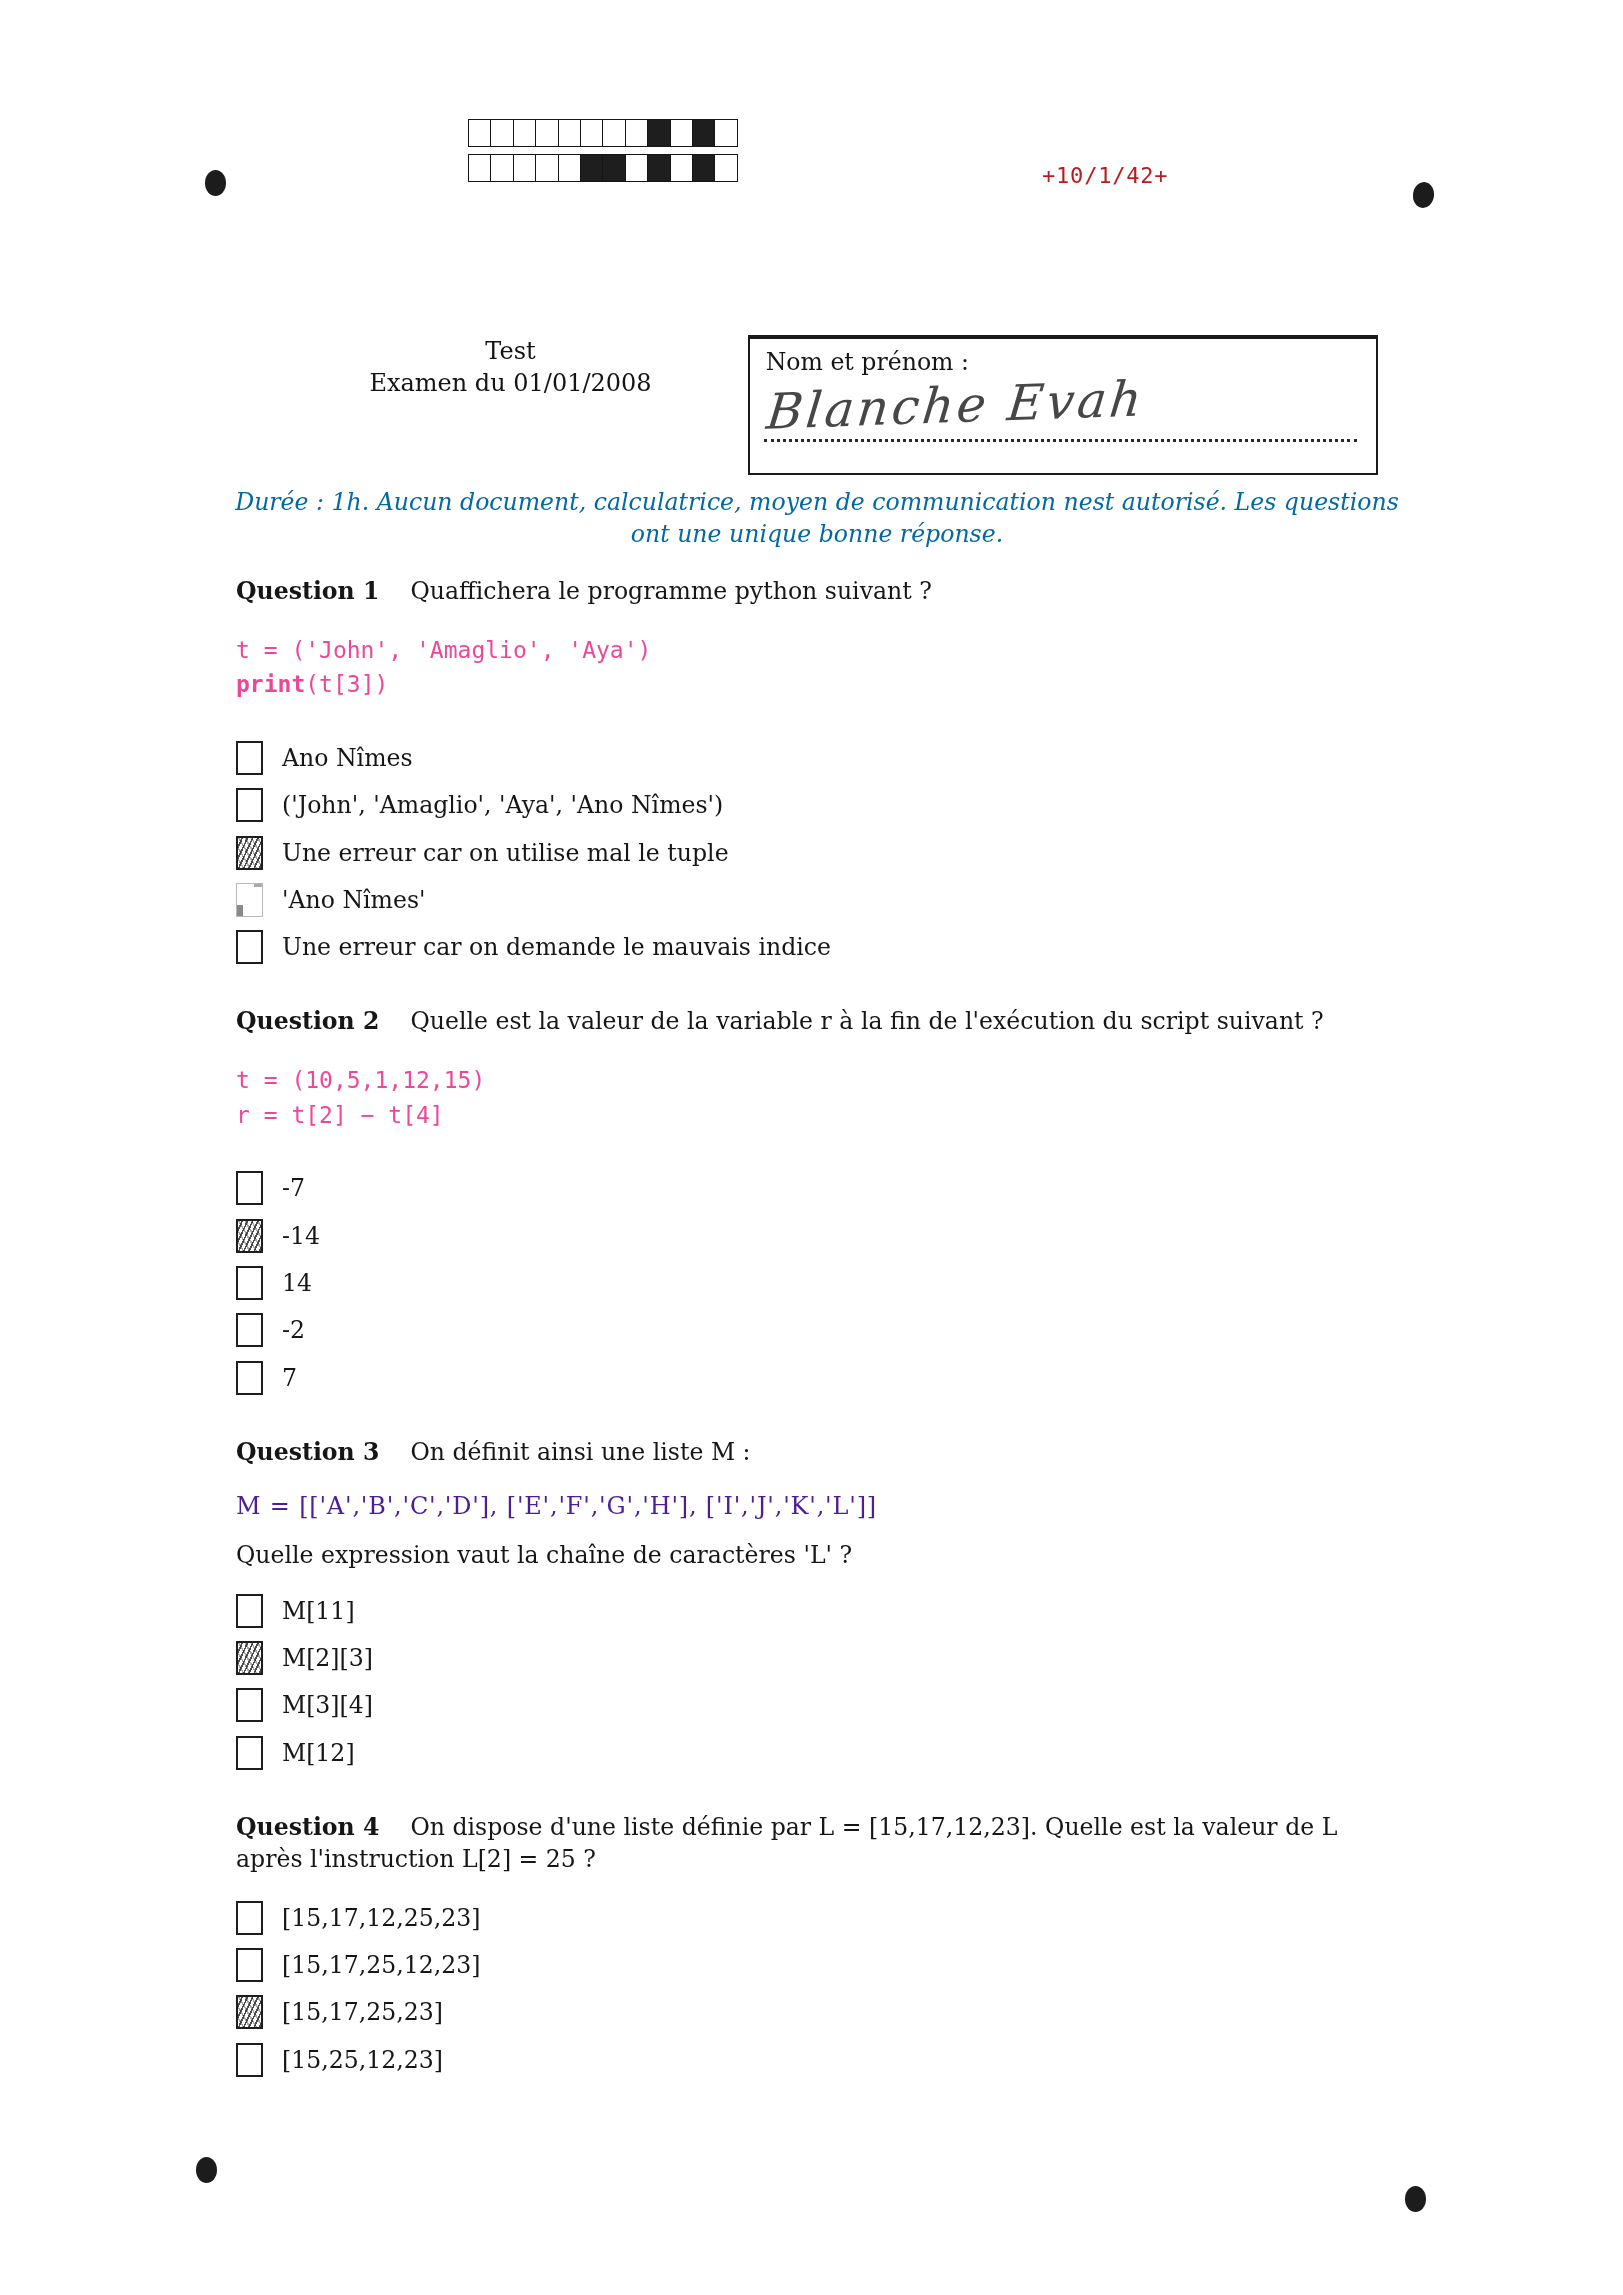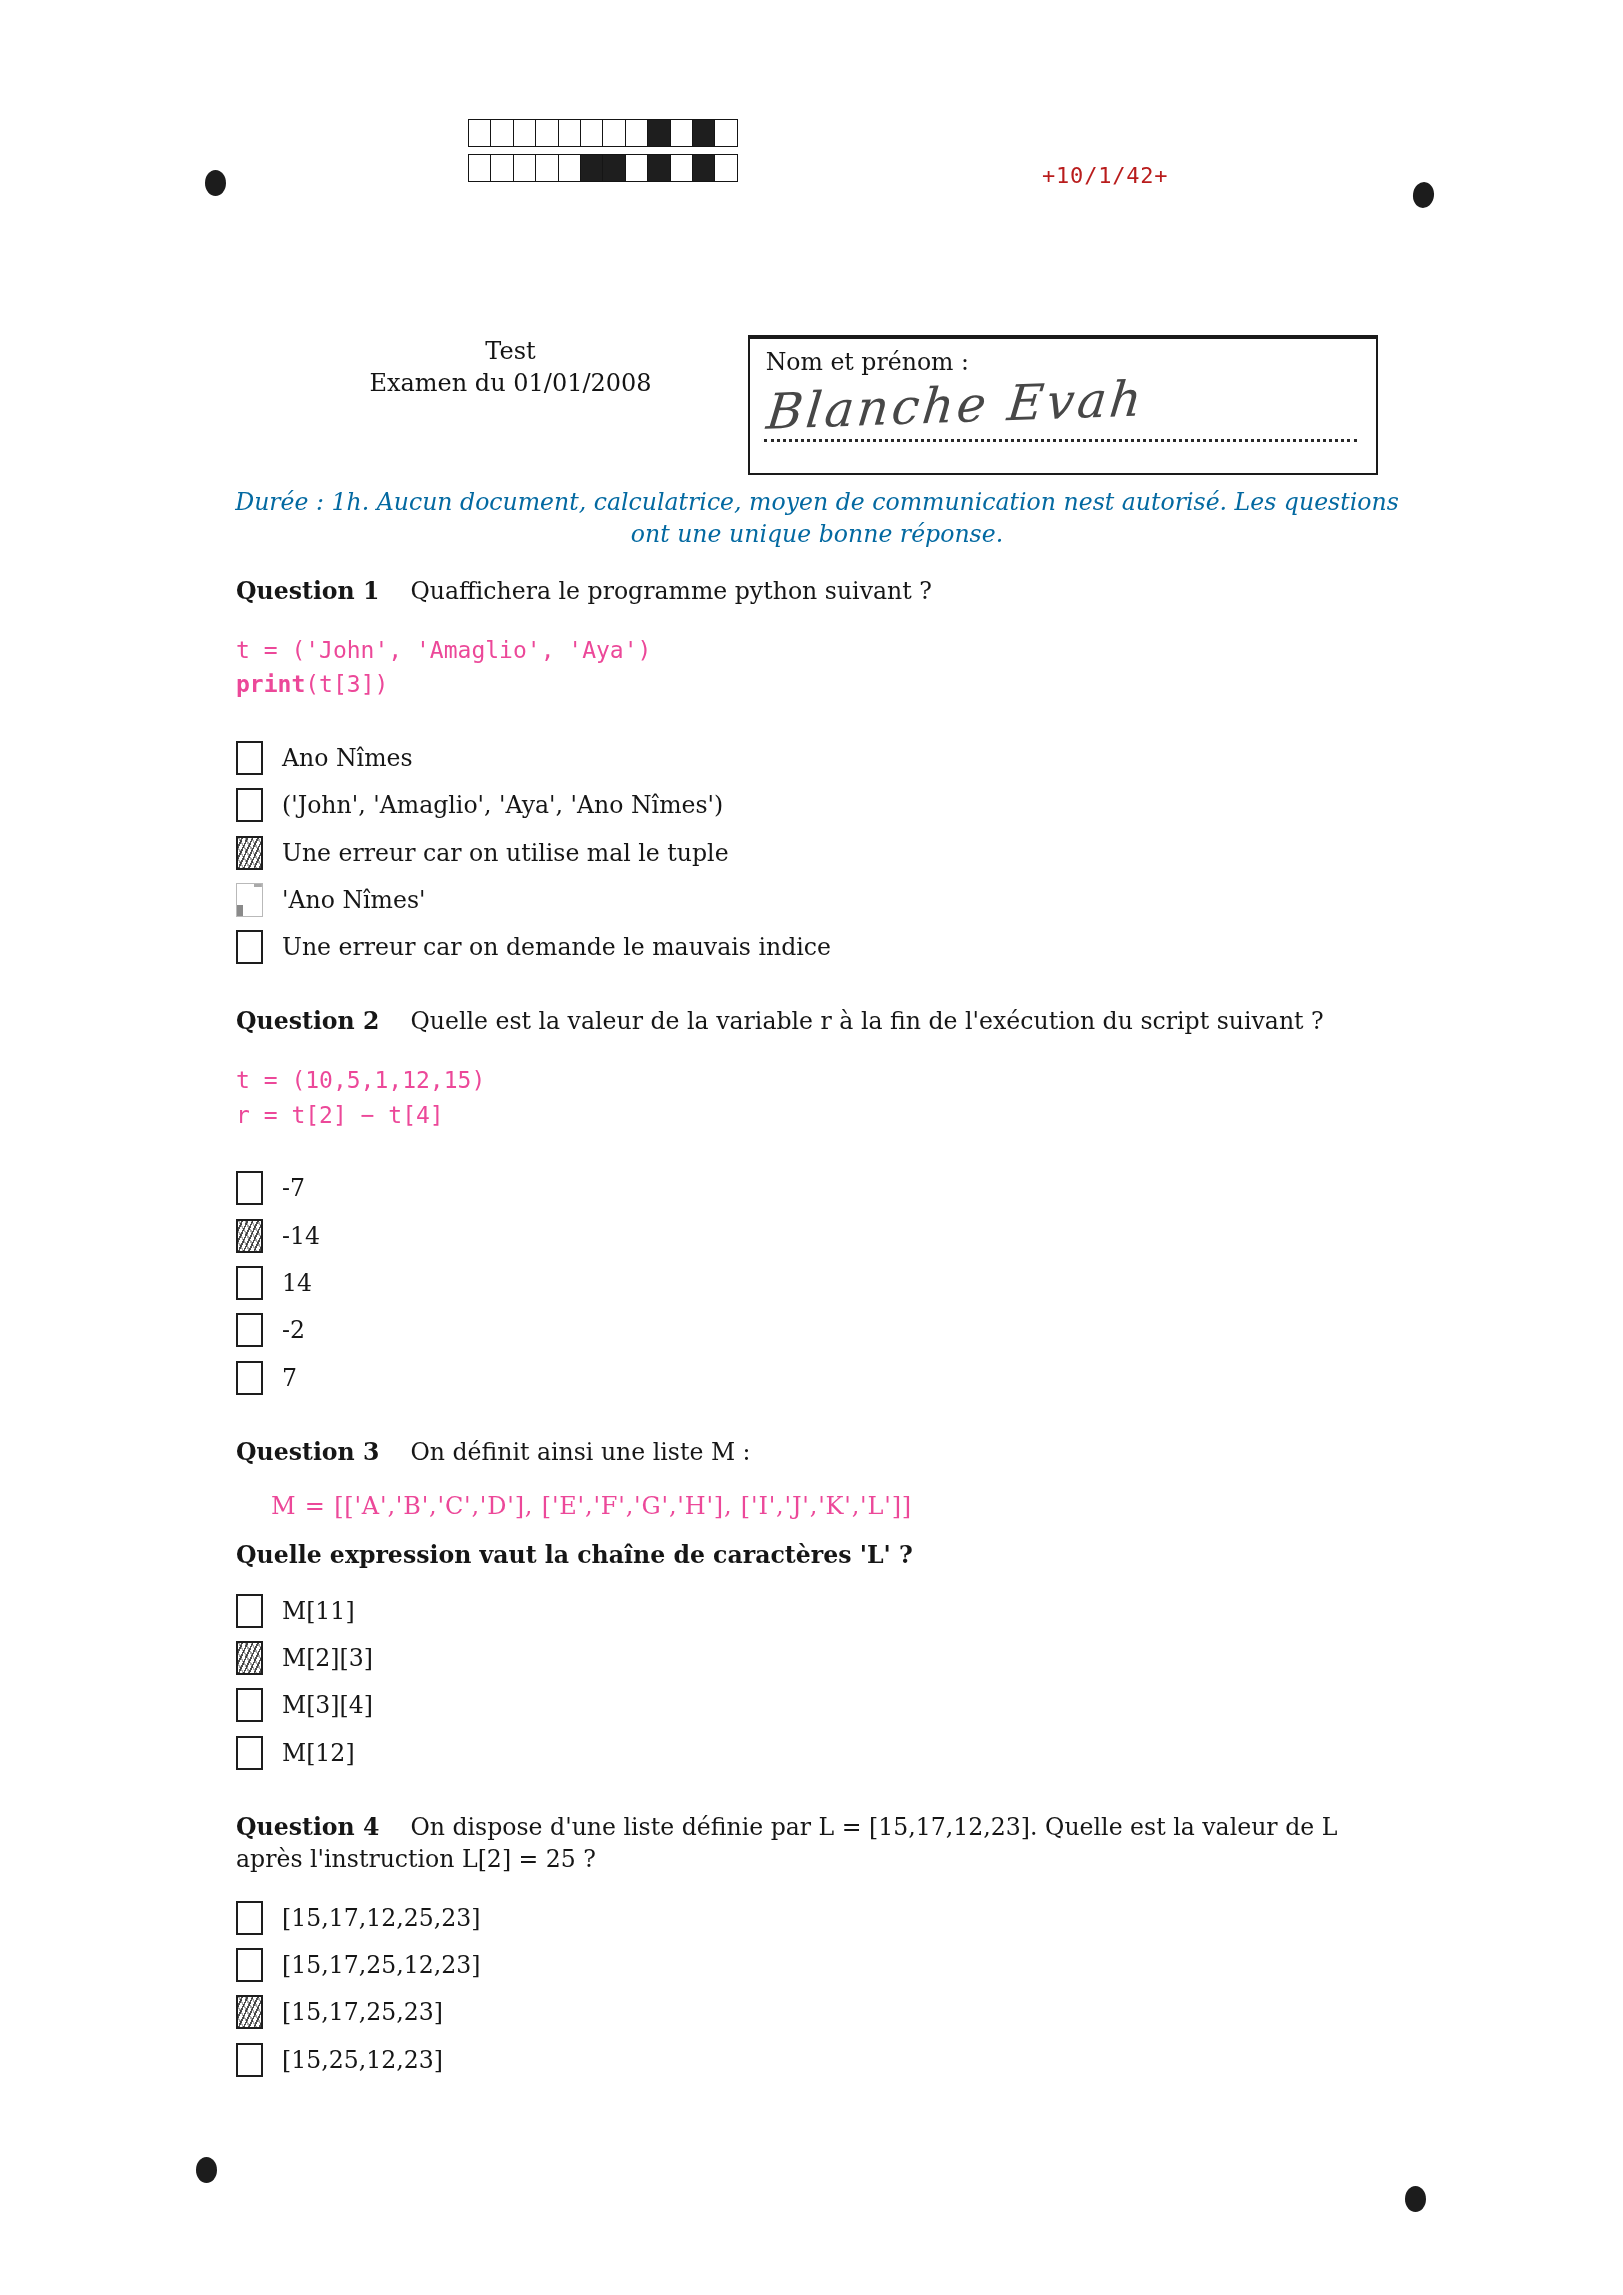--- a/index.html
+++ b/index.html
@@ -65,23 +65,23 @@
   .q-heading{font-size:23.6px;line-height:1.35;}
   .q-num{font-weight:bold;margin-right:31px;}
 
   .code-block{
     font-family:"DejaVu Sans Mono", monospace;
     font-size:23px;line-height:1.5;margin-top:25px;color:#ec4899;
   }
   .code-kw{font-weight:bold;}
 
   .m-line{
-    margin-top:23.6px;font-size:24px;letter-spacing:0.8px;color:#ec4899;margin-left:35px;
-  }
-  .sub-prompt{margin-top:20.4px;font-size:23.6px;font-weight:bold;}
+    margin-top:23.6px;font-size:24px;letter-spacing:0.8px;color:#4c1d95;
+  }
+  .sub-prompt{margin-top:20.4px;font-size:23.6px;}
 
   .options{margin-top:39px;}
   .options.tight{margin-top:25px;}
   .option{display:flex;align-items:center;margin-bottom:13.4px;}
   .box{
     width:27px;height:34px;border:2.4px solid #1d1d1d;background:#fff;
     flex:none;margin-right:19px;box-sizing:border-box;
   }
   .box.checked{
     background-image:

